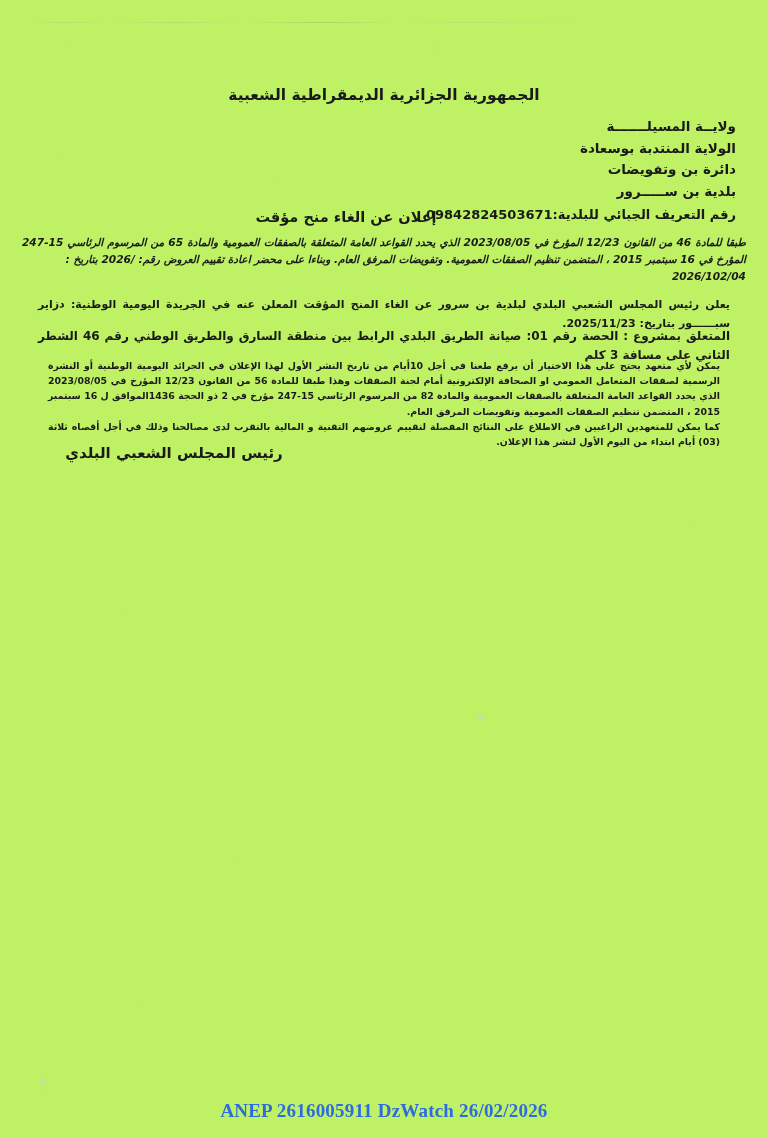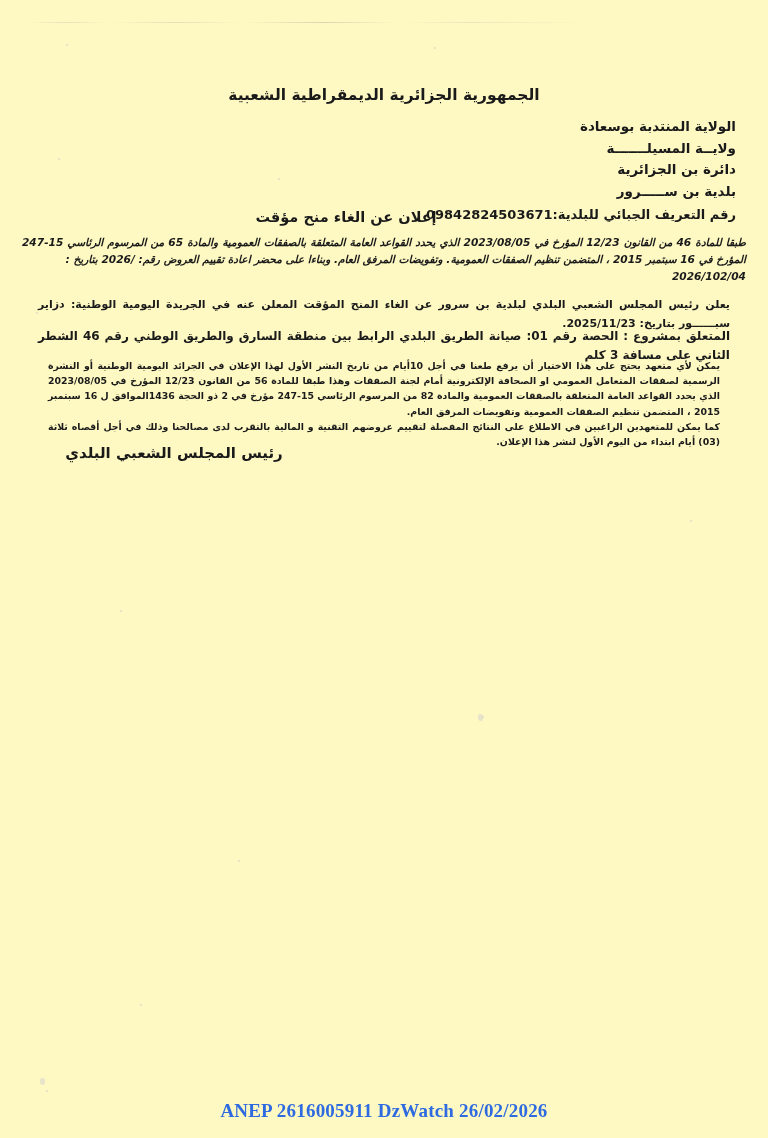--- a/index.html
+++ b/index.html
@@ -14,21 +14,21 @@
     position: relative;
     overflow: hidden;
     font-family: "DejaVu Sans", "Liberation Sans", sans-serif;
     color: #1a1a1a;
   }
 
   
   .page {
     position: absolute;
     inset: 0;
-    background: #fef9c3;
+    background: #bef264;
   }
 
   
   .artifact {
     position: absolute;
     background: #d8d8d8;
     opacity: .55;
     pointer-events: none;
   }
   .artifact.streak {
@@ -198,23 +198,23 @@
   <div class="artifact dot" style="top:716px;left:482px;"></div>
   <div class="artifact smudge" style="top:714px;left:478px;"></div>
   <div class="artifact dot" style="top:860px;left:238px;"></div>
   <div class="artifact dot" style="top:1004px;left:140px;"></div>
   <div class="artifact smudge" style="top:1078px;left:40px;"></div>
   <div class="artifact dot" style="top:1090px;left:46px;"></div>
 
   <div class="national-header">الجمهورية الجزائرية الديمقراطية الشعبية</div>
 
   <div class="admin-block">
+    <div class="line">ولايــة المسيلـــــــة</div>
     <div class="line">الولاية المنتدبة بوسعادة</div>
-    <div class="line">ولايــة المسيلـــــــة</div>
-    <div class="line">دائرة بن الجزائرية</div>
+    <div class="line">دائرة بن وتفويضات</div>
     <div class="line">بلدية بن ســـــرور</div>
     <div class="line tax">رقم التعريف الجبائي للبلدية:09842824503671</div>
   </div>
 
   <div class="notice-title">إعلان عن الغاء منح مؤقت</div>
 
   <div class="body-block" id="legal-basis">
     <span>طبقا للمادة 46 من القانون 12/23 المؤرخ في 2023/08/05 الذي يحدد القواعد العامة المتعلقة بالصفقات العمومية  والمادة 65 من المرسوم الرئاسي 15-247 المؤرخ في 16 سبتمبر  2015 ، المتضمن تنظيم الصفقات العمومية. وتفويضات المرفق العام. وبناءا على محضر اعادة تقييم العروض رقم:  /2026  بتاريخ :</span>
     <span class="date-tail">2026/102/04</span>
   </div>

